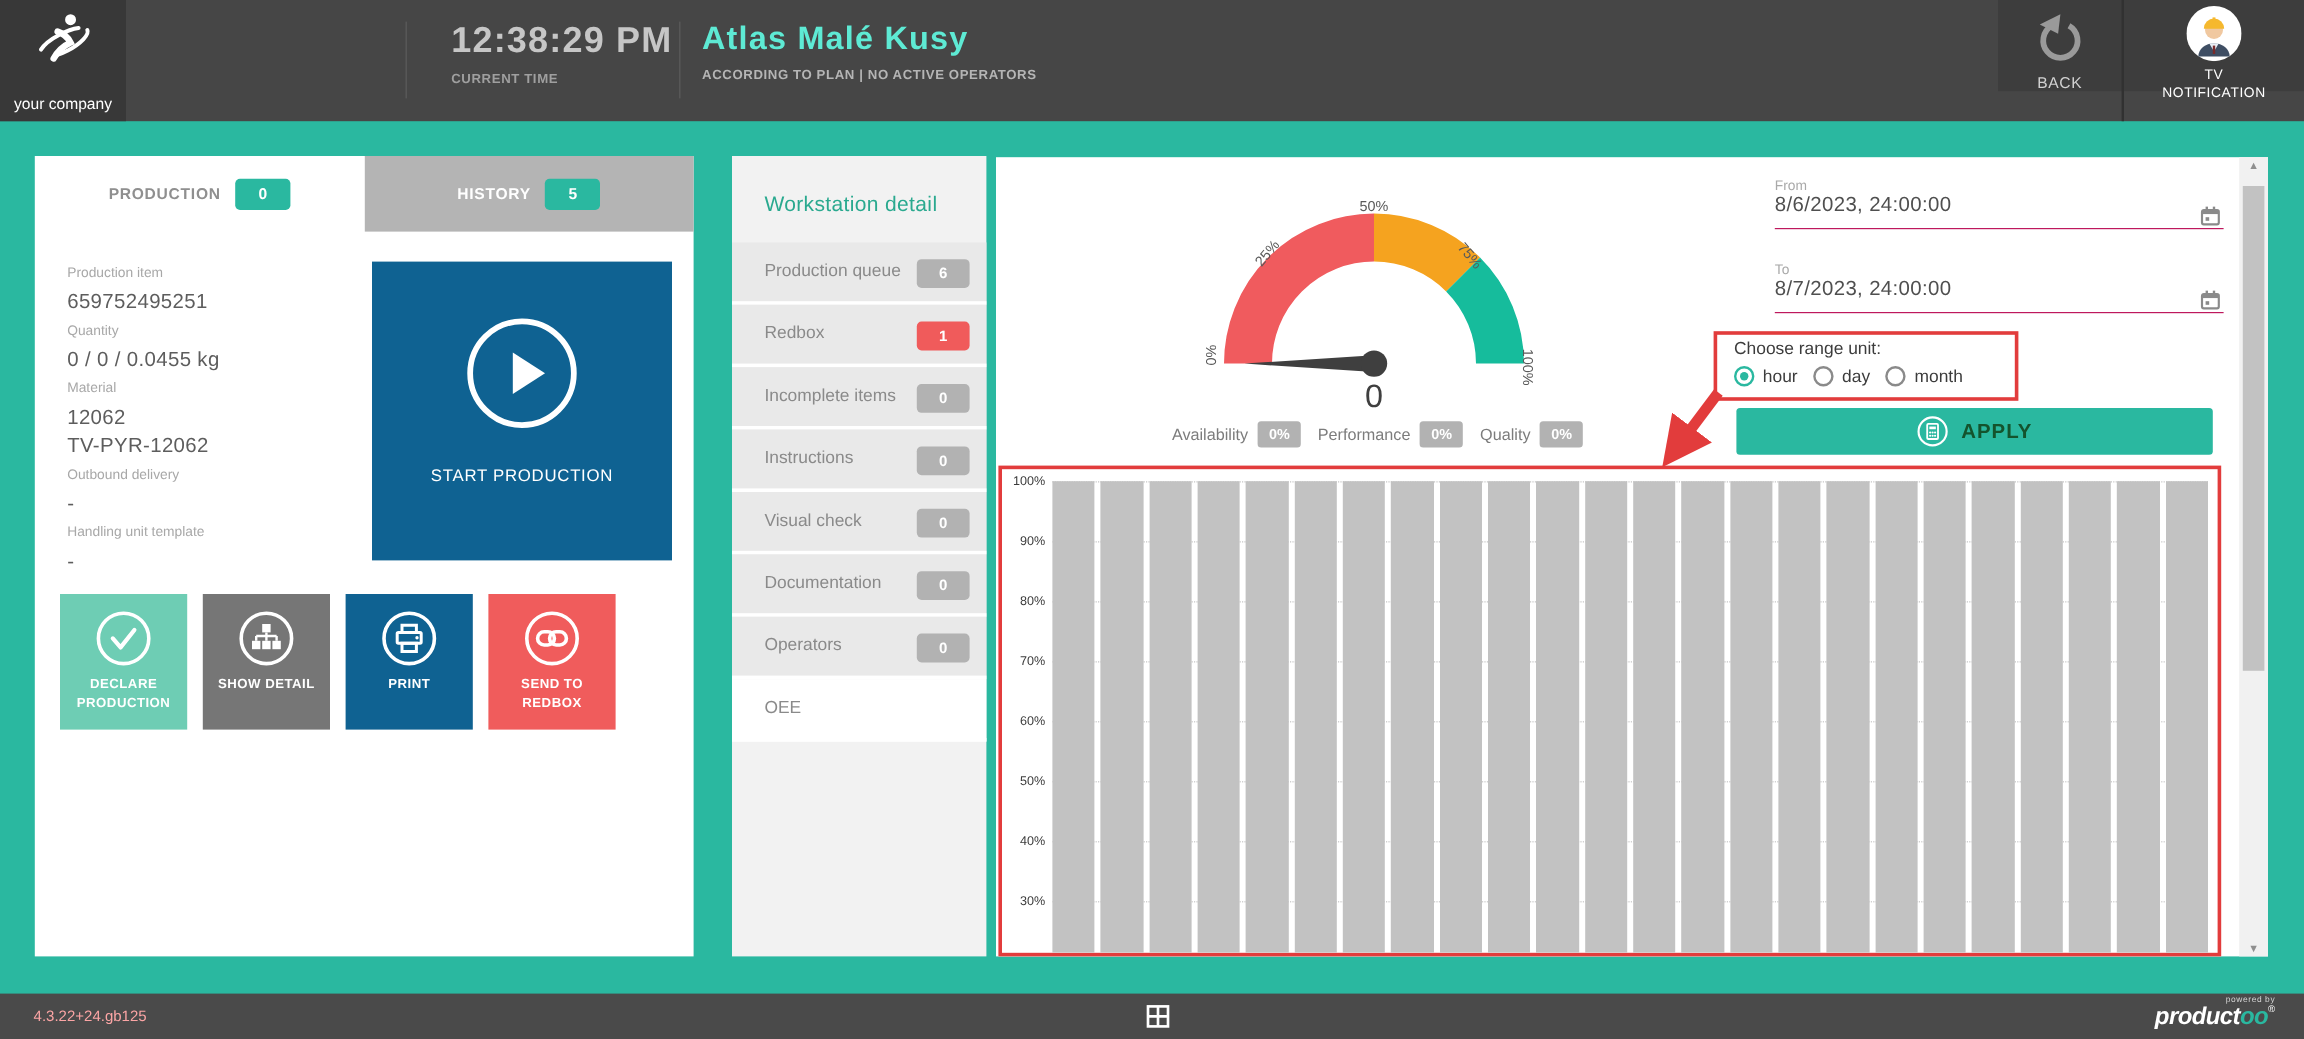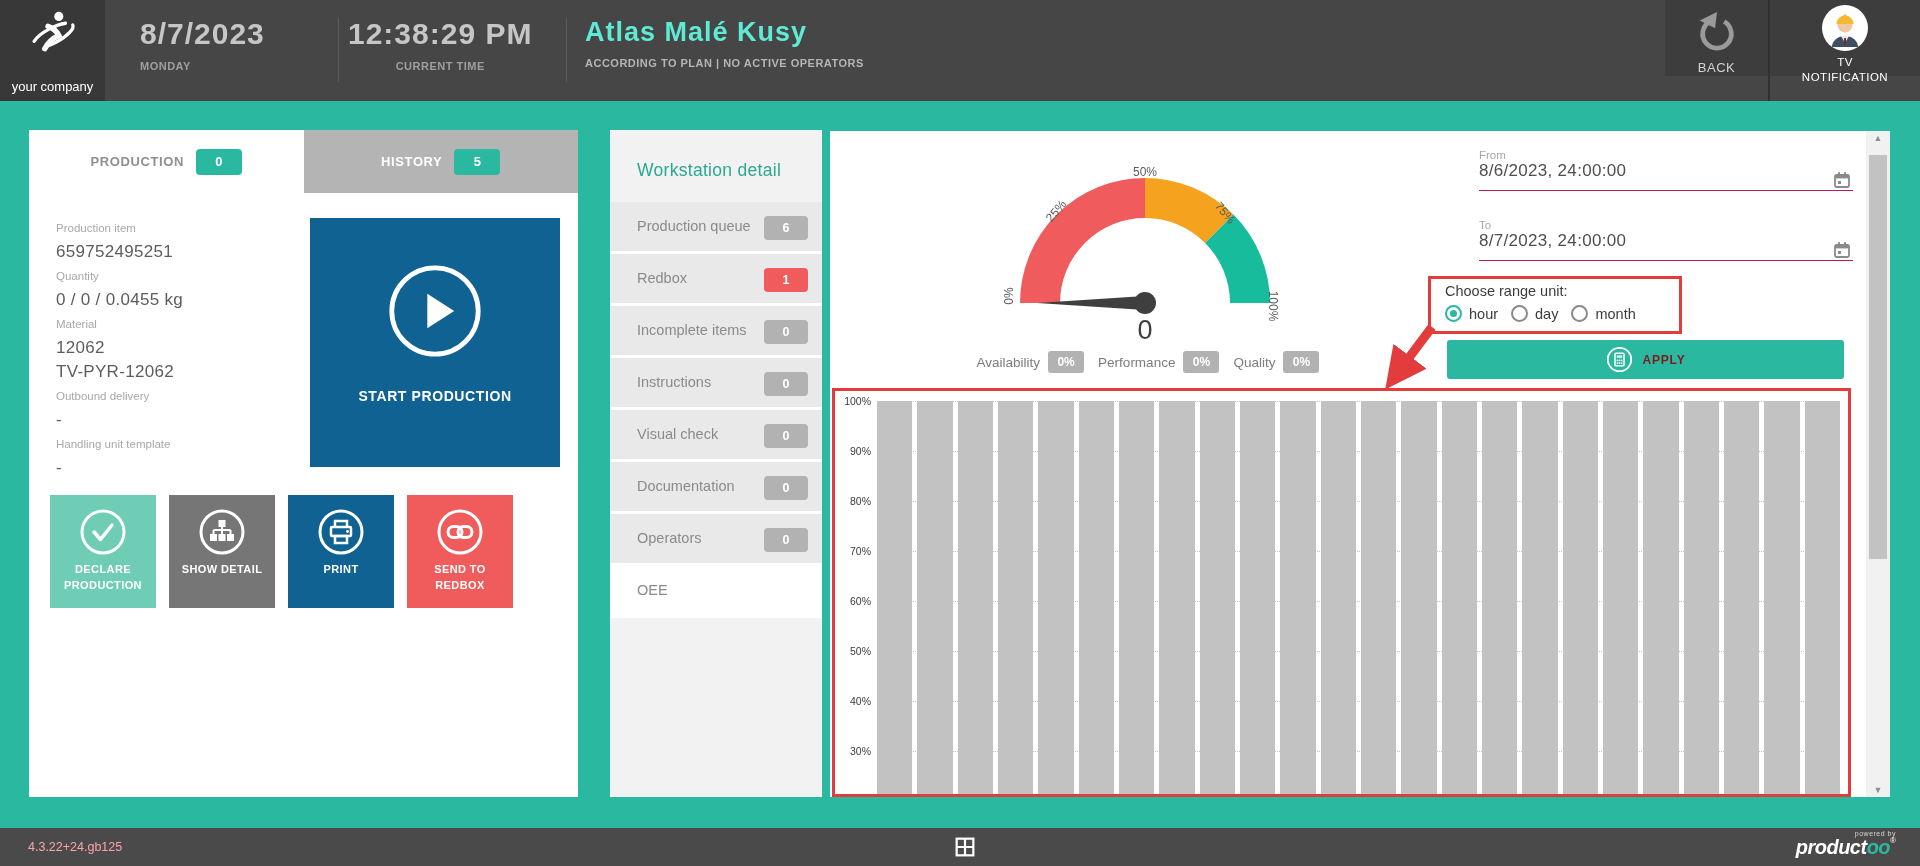--- a/index.html
+++ b/index.html
@@ -30,21 +30,21 @@
   .tab { flex:1; display:flex; align-items:center; justify-content:center; gap:12px; cursor:pointer; }
   .tab .tab-label { font-size:13px; font-weight:bold; letter-spacing:.6px; color:#8f8f8f; }
   .tab.inactive { background:#b4b4b4; }
   .tab.inactive .tab-label { color:#fff; }
   .tab-badge { width:46px; height:26px; background:#2ab8a0; border-radius:4px; color:#fff; font-size:13px; font-weight:bold; text-align:center; line-height:26px; }
   .fields { position:absolute; left:27px; top:86px; width:250px; }
   .f-label { font-size:11.5px; color:#a8a8a8; height:24px; line-height:24px; }
   .f-value { font-size:17px; color:#5d5d5d; height:24px; line-height:24px; letter-spacing:.3px; }
   .start-btn { position:absolute; left:281px; top:88px; width:250px; height:249px; background:#0f6292; cursor:pointer; }
   .start-btn svg { position:absolute; left:77px; top:45px; }
-  .start-label { position:absolute; top:170px; width:100%; text-align:center; color:#fff; font-size:14px; font-weight:bold; letter-spacing:.6px; }
+  .start-label { position:absolute; top:170px; width:100%; text-align:center; color:#fff; font-size:14px; font-weight:normal; letter-spacing:.6px; }
   .actions { position:absolute; left:21px; top:365px; width:511px; height:115px; display:flex; gap:13px; }
   .action-btn { width:106px; height:113px; text-align:center; cursor:pointer; }
   .action-btn .a-icon { display:inline-block; margin-top:13px; }
   .action-btn .a-label { color:#fff; font-size:11px; font-weight:bold; line-height:1.45; letter-spacing:.4px; margin-top:2px; padding:0 6px; }
 
   
   .mid-panel { position:absolute; left:610px; top:130px; width:212px; height:667px; background:#f2f2f2; }
   .mid-title { position:absolute; left:27px; top:30px; font-size:17.5px; color:#2aa98f; letter-spacing:.3px; }
   .mid-items { position:absolute; left:0; top:72px; width:100%; }
   .mid-item { position:relative; height:52px; background:#e9e9e9; border-bottom:3px solid #fff; cursor:pointer; }
@@ -70,21 +70,21 @@
   .range-box { position:absolute; left:598px; top:145px; width:254px; height:58px; border:3px solid #e23c3c; padding:4px 0 0 14px; }
   .range-title { font-size:14.5px; color:#3c3c3c; }
   .radios { display:flex; align-items:center; gap:13px; margin-top:6px; }
   .radio-group { display:flex; align-items:center; cursor:pointer; }
   .radio { width:17px; height:17px; border:2px solid #8a8a8a; border-radius:50%; position:relative; }
   .radio.sel { border-color:#2ab8a0; }
   .radio.sel::after { content:""; position:absolute; left:3px; top:3px; width:7px; height:7px; border-radius:50%; background:#2ab8a0; }
   .radio-label { font-size:14.5px; color:#3c3c3c; margin-left:7px; }
 
   .apply-btn { position:absolute; left:617px; top:209px; width:397px; height:39px; background:#2ab8a0; border-radius:3px; display:flex; align-items:center; justify-content:center; gap:10px; cursor:pointer; }
-  .apply-label { color:#7f1d1d; font-size:12px; font-weight:bold; letter-spacing:.8px; }
+  .apply-label { color:#14532d; font-size:17px; font-weight:bold; letter-spacing:.8px; }
 
   .annot-arrow { position:absolute; left:540px; top:188px; z-index:4; }
 
   .chart-box { position:absolute; left:2px; top:257px; width:1019px; height:409px; border:3px solid #e23c3c; background:#fff; overflow:hidden; }
   .ytick { position:absolute; width:32px; text-align:right; font-size:10.5px; color:#3c3c3c; }
   .plot { position:absolute; left:42px; top:10px; right:8px; bottom:0; }
   .gridline { position:absolute; left:0; right:0; height:0; border-top:1px dotted #c6c6c6; }
   .bars { position:absolute; left:0; top:0; right:0; bottom:0; display:flex; gap:5px; }
   .bar { flex:1; background:#c2c2c2; }
 
@@ -110,26 +110,22 @@
 
   <div class="header">
     <div class="logo-box">
       <svg width="58" height="58" viewBox="0 0 70 70">
         <ellipse cx="35" cy="38" rx="27" ry="9" fill="none" stroke="#fff" stroke-width="4" transform="rotate(-28 35 38)" stroke-dasharray="44 22" stroke-linecap="round"></ellipse>
         <circle cx="42" cy="15" r="5.5" fill="#fff"></circle>
         <path d="M29 27 q9 3 13 11 q-11 5 -17 16" fill="none" stroke="#fff" stroke-width="6.5" stroke-linecap="round"></path>
       </svg>
       <div class="logo-label">your company</div>
     </div>
-    <div class="hblock" style="left:140px;">
-      <div class="big">8/7/2023</div>
-      <div class="sub">MONDAY</div>
-    </div>
     <div class="hsep" style="left:338px;"></div>
-    <div class="hblock" style="left:348px;text-align:center;">
+    <div class="hblock" style="left:376px;">
       <div class="big">12:38:29 PM</div>
       <div class="sub">CURRENT TIME</div>
     </div>
     <div class="hsep" style="left:566px;"></div>
     <div class="hblock" style="left:585px;">
       <div class="big" style="font-size:27px;color:#5eead4;">Atlas Malé Kusy</div>
       <div class="sub" style="color:#b5b5b5;">ACCORDING TO PLAN | NO ACTIVE OPERATORS</div>
     </div>
     <div class="hdark">
       <div class="back-btn">

